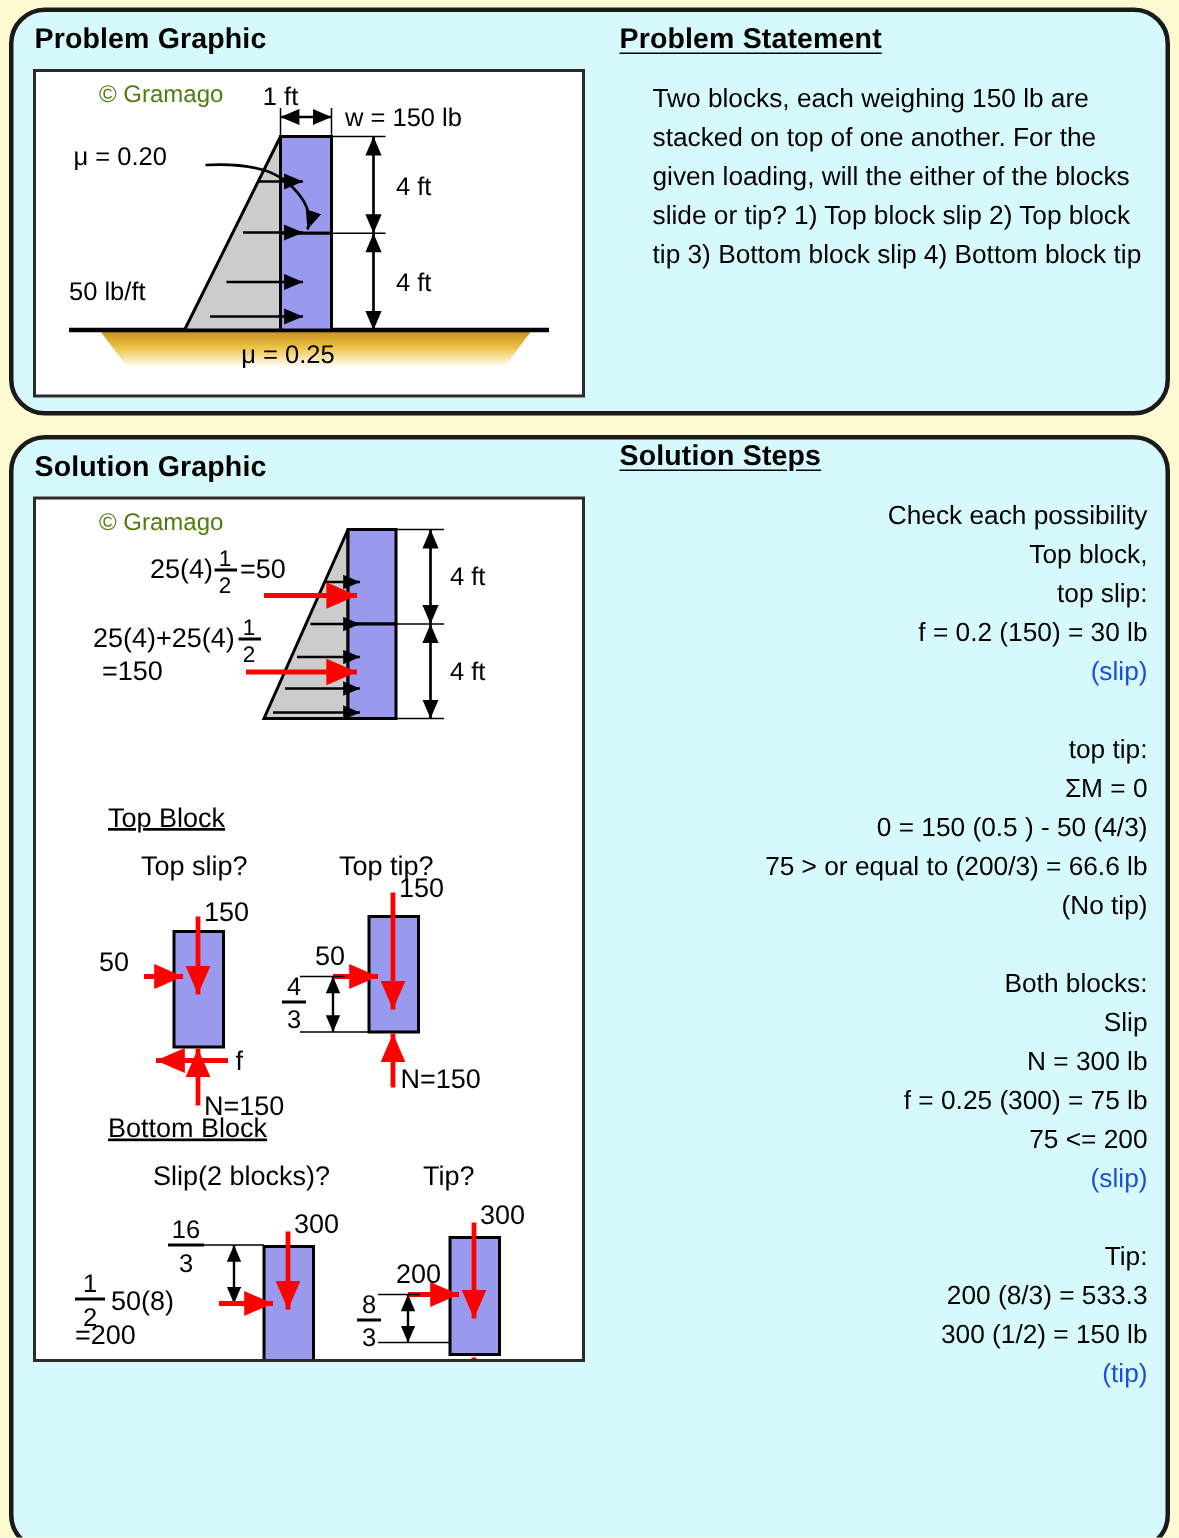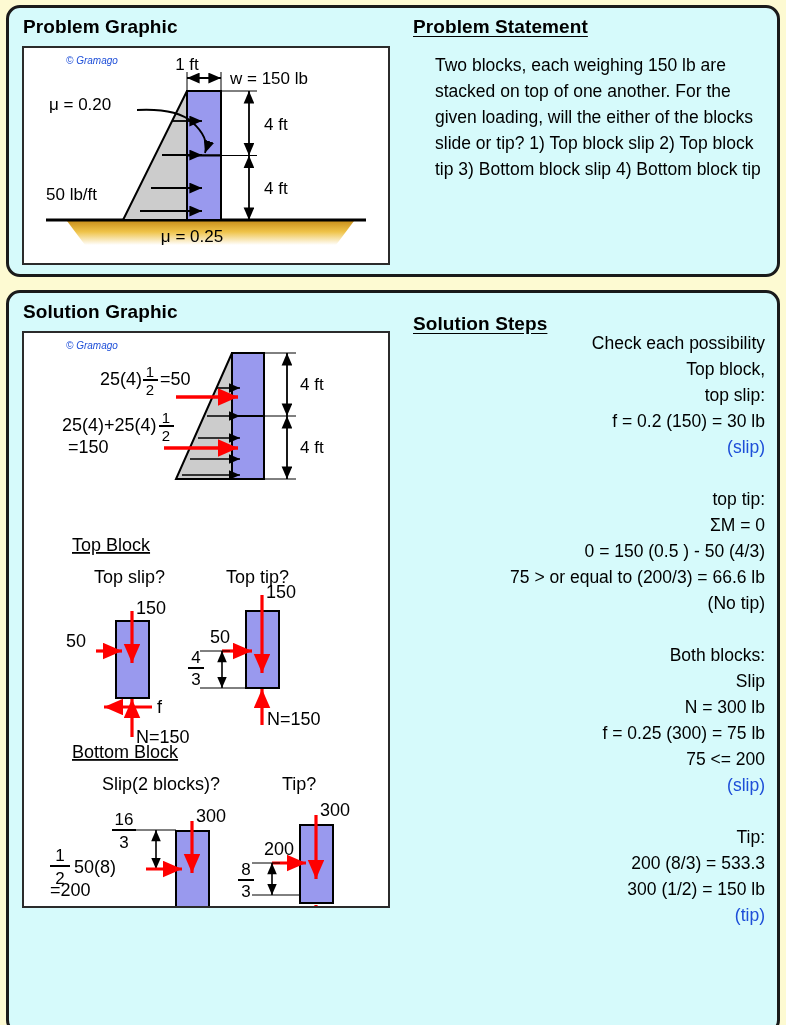--- a/index.html
+++ b/index.html
@@ -20,21 +20,21 @@
     background: #FDFAD2;
   }
 
   
   .panel {
     position: absolute;
     left: 6px;
     width: 774px;
     background: #D6FAFB;
     border: 3px solid #1A1A1A;
-    border-radius: 14px;
+    border-radius: 24px;
     box-sizing: border-box;
   }
   #problem-panel { top: 5px;  height: 272px; }
   #solution-panel { top: 290px; height: 744px; }
 
   
   .panel-heading {
     position: absolute;
     font-size: 19px;
     font-weight: bold;
@@ -47,24 +47,23 @@
   
   .graphic-frame {
     position: absolute;
     background: #FFFFFF;
     border: 2px solid #2B2B2B;
     box-sizing: border-box;
     overflow: hidden;
   }
   .watermark {
     position: absolute;
-    font-size: 10px;
-    color: #1d4ed8;
+    font-size: 16px;
+    color: #4d7c0f;
     white-space: nowrap;
-    font-style: italic;
   }
 
   
   .bodytext {
     position: absolute;
     font-size: 17.5px;
     line-height: 26px;
     color: #000;
   }
   .steps {
@@ -146,21 +145,21 @@
       </svg>
     </div>
 
     <div class="bodytext" style="left:426px; top:44px; width:340px;">Two blocks, each weighing 150 lb are stacked on top of one another. For the given loading, will the either of the blocks slide or tip? 1) Top block slip 2) Top block tip 3) Bottom block slip 4) Bottom block tip</div>
   </div>
 
   <div class="panel" id="solution-panel">
 
     <div class="panel-heading" style="left:14px; top:8px;">Solution Graphic</div>
 
-    <div class="panel-heading underlined" style="left:404px; top:20px;">Solution Steps</div>
+    <div class="panel-heading underlined" style="left:404px; top:1px;">Solution Steps</div>
 
     <div class="graphic-frame" id="solution-graphic-frame" style="left:13px; top:38px; width:368px; height:577px;">
 
       <div class="watermark" style="left:42px; top:7px;">© Gramago</div>
 
       <svg width="364" height="573" viewBox="0 0 364 573">
         <defs>
           <marker id="s-ar" markerWidth="8" markerHeight="8" refX="7" refY="3" orient="auto" markerUnits="strokeWidth">
             <path d="M0,0 L7,3 L0,6 z" fill="#000"></path>
           </marker>

